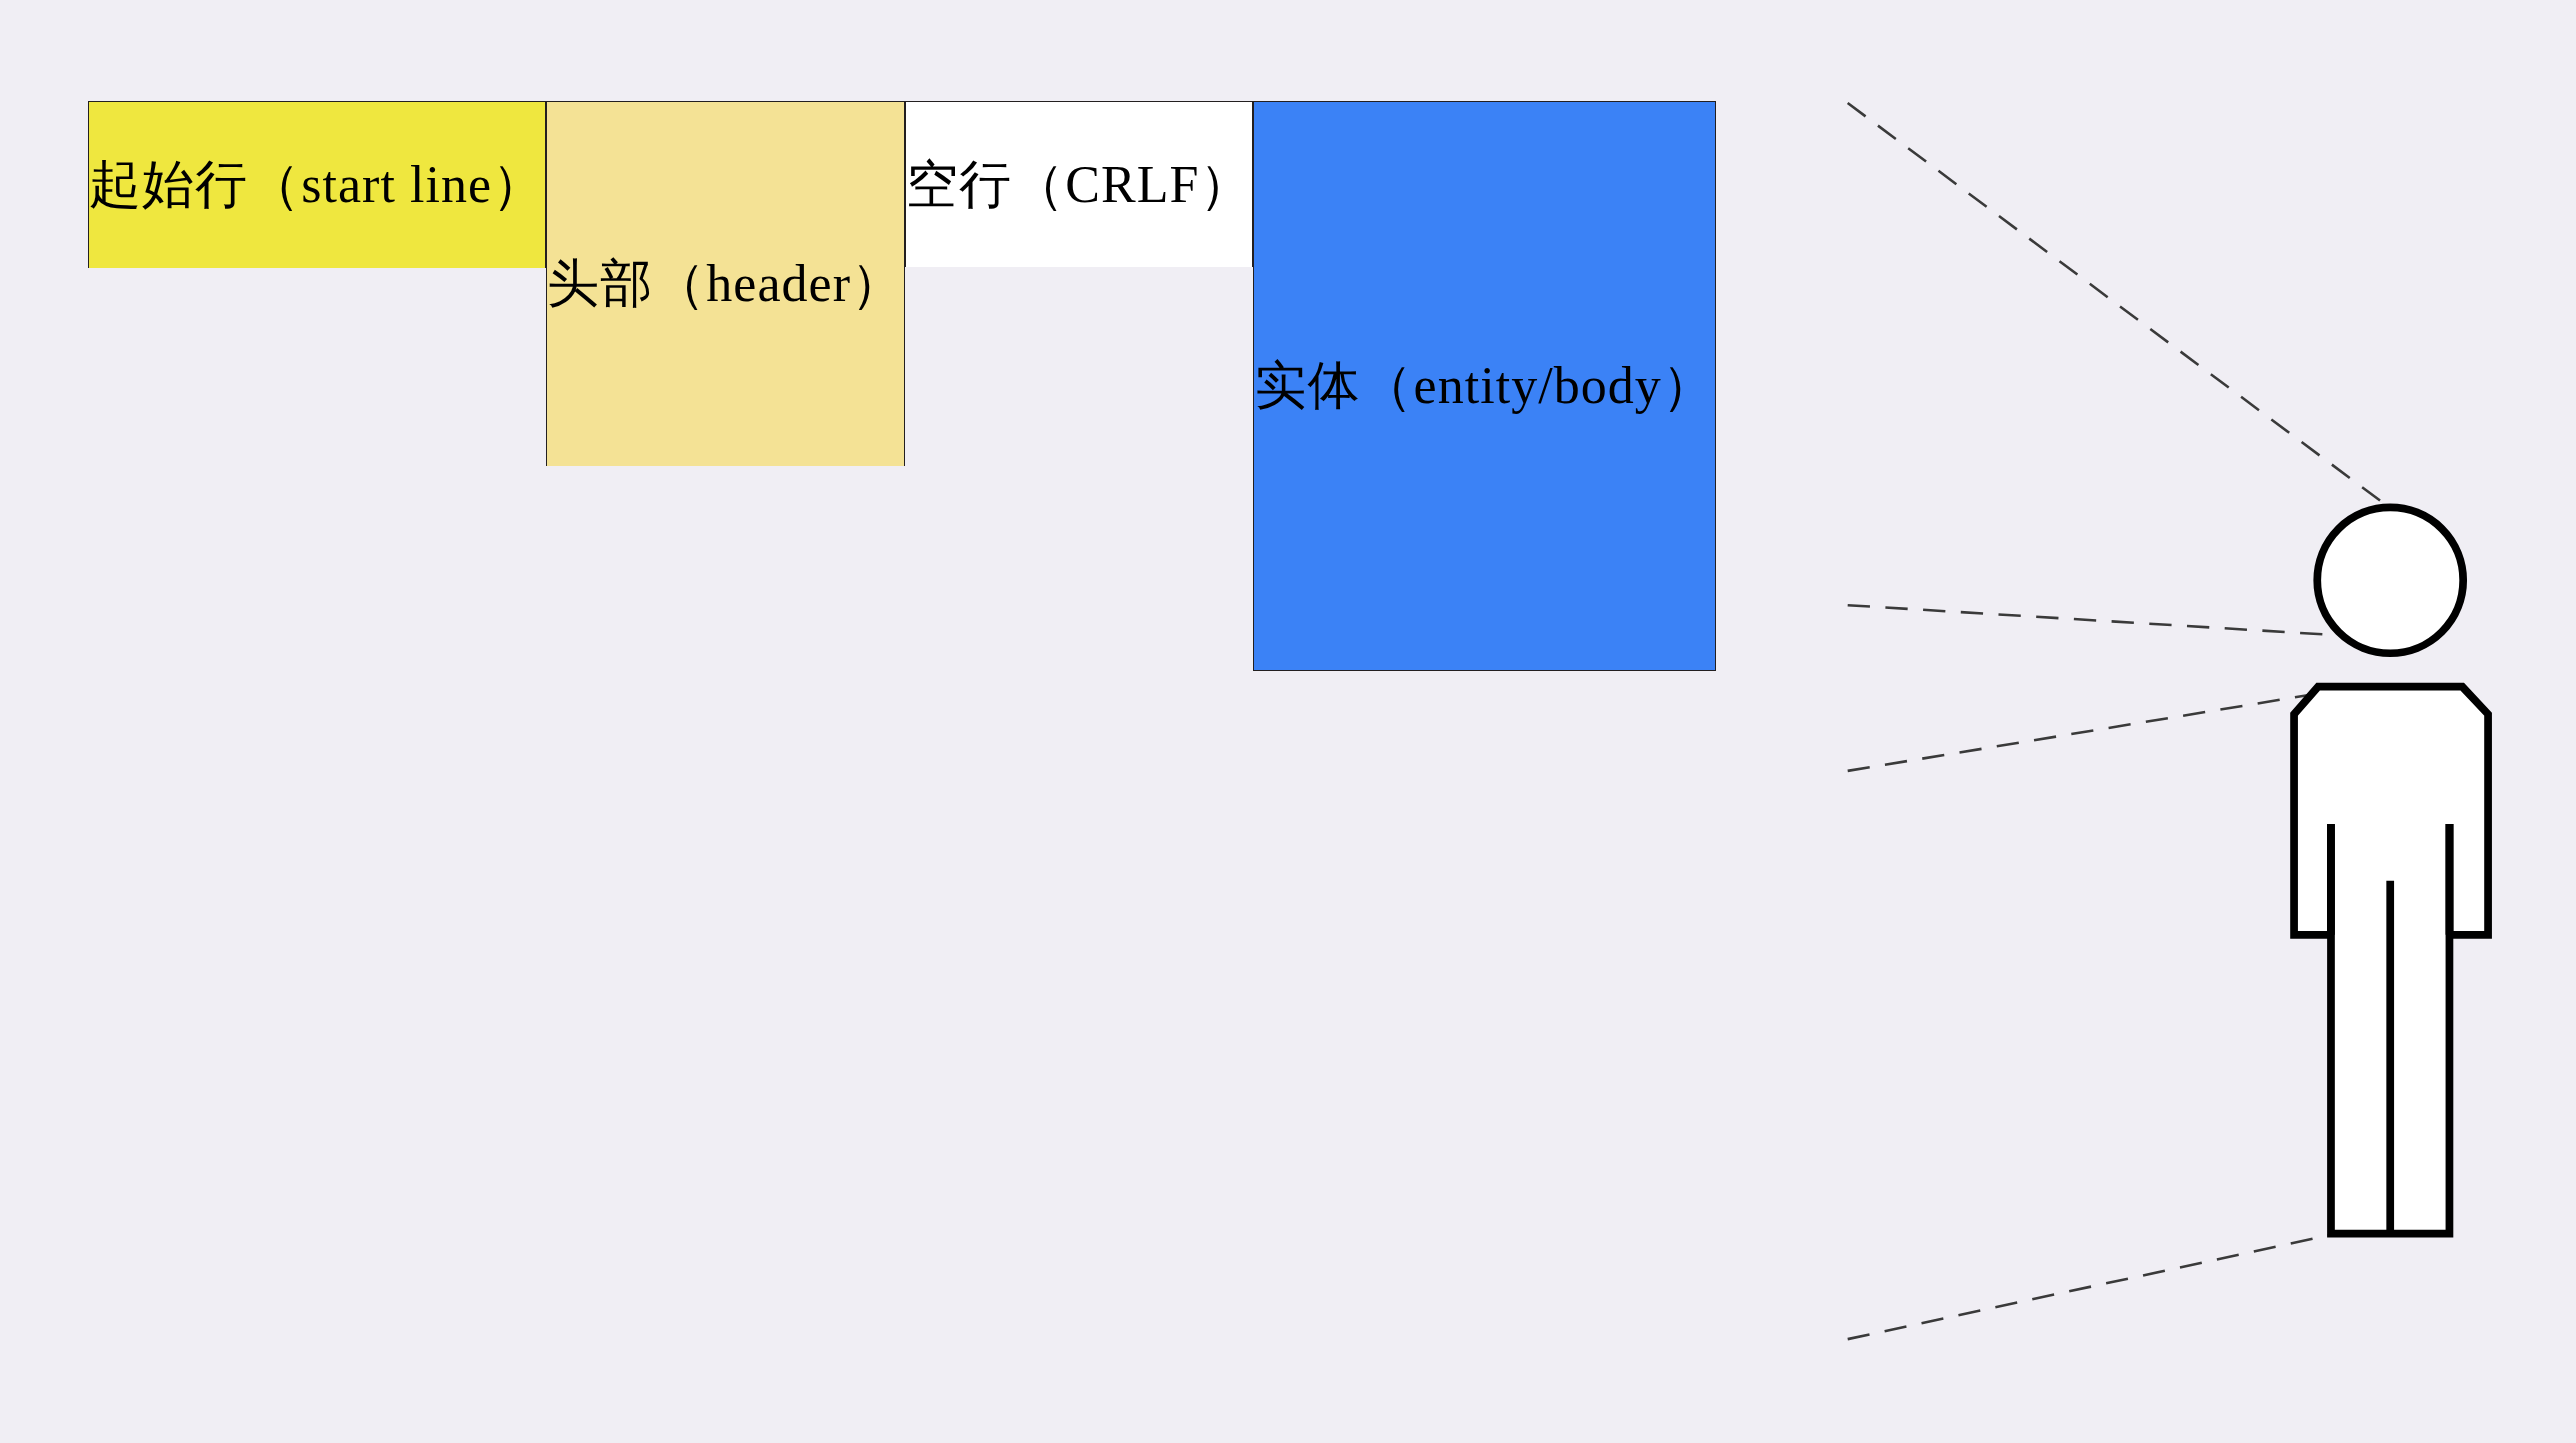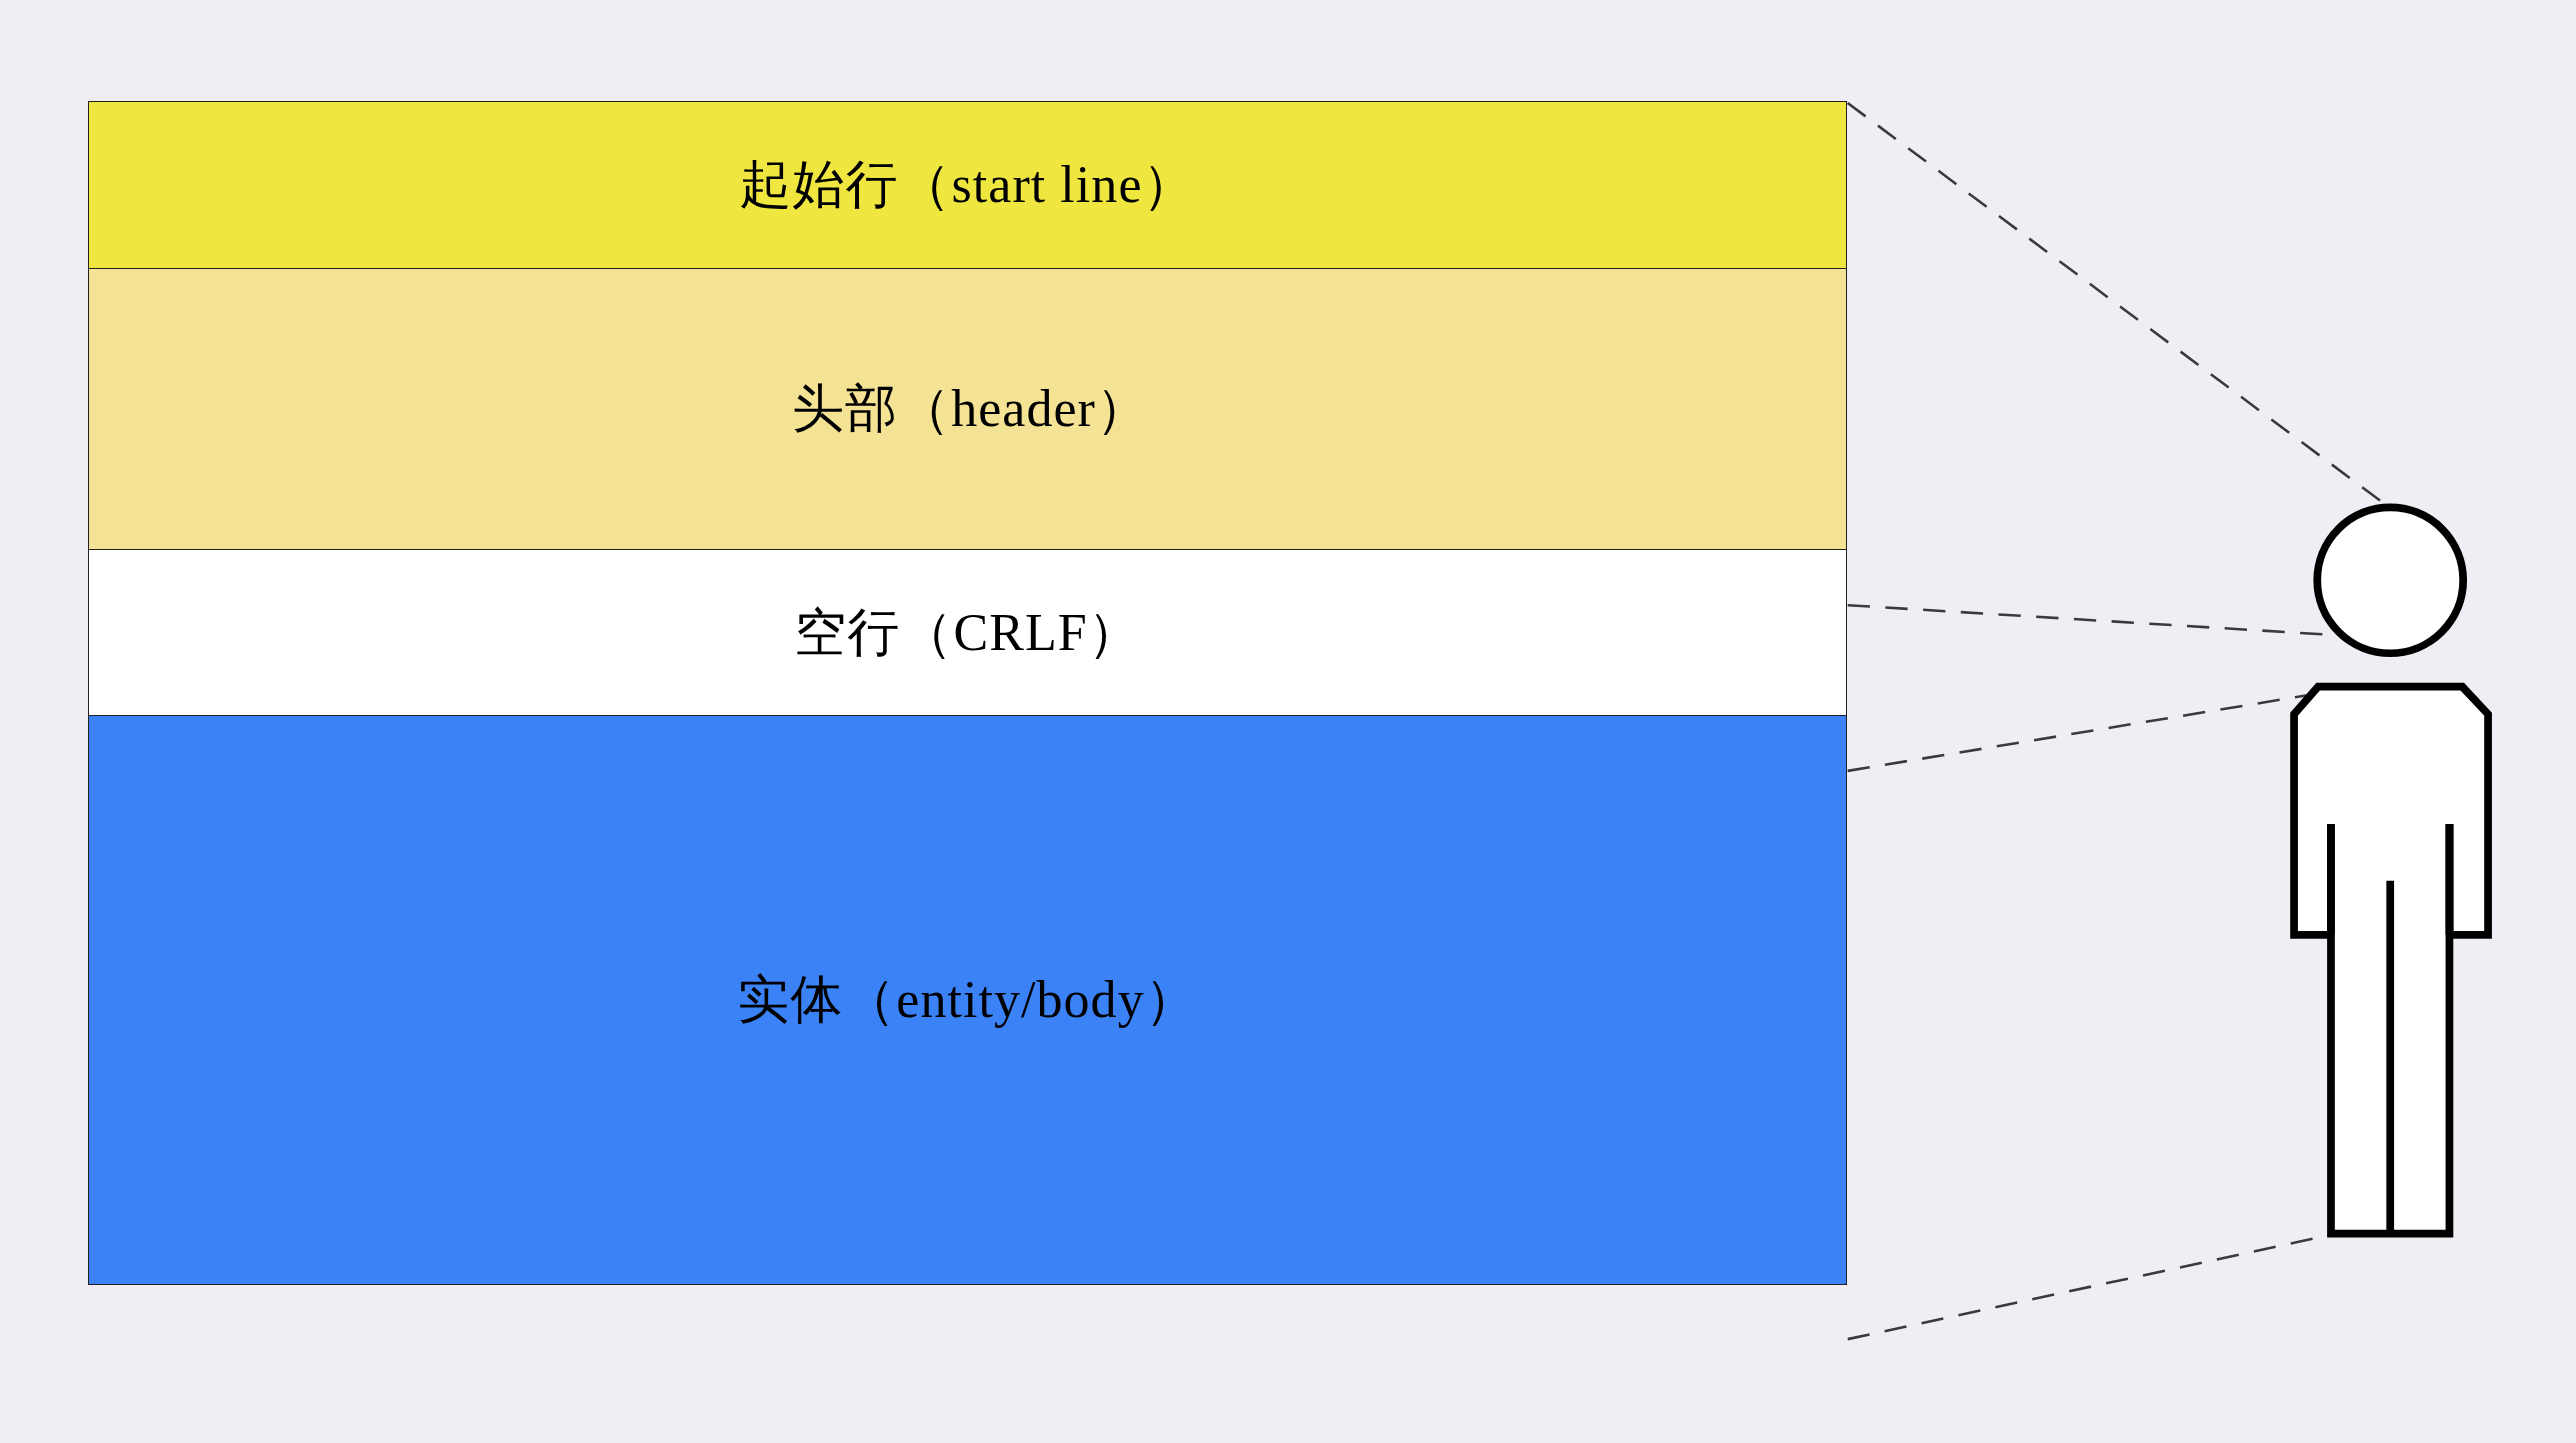--- a/index.html
+++ b/index.html
@@ -20,36 +20,36 @@
     background: #f0eef4;
   }
   .message-box {
     position: absolute;
     left: 88px;
     top: 101px;
     width: 1759px;
     height: 1240px;
     box-sizing: border-box;
     display: flex;
-    flex-direction: column;
+    flex-direction: row;
   }
   .band {
     box-sizing: border-box;
     border: 1.7px solid #231f20;
     border-bottom-width: 0;
     display: flex;
     align-items: center;
     justify-content: center;
     position: relative;
   }
   .band:last-child {
     border-bottom-width: 1.7px;
   }
   .band-start  { height: 167px;  background: #efe73f; }
-  .band-header { height: 281px;  background: #f4e295; padding-left: 6px; }
+  .band-header { height: 365px;  background: #f4e295; }
   .band-crlf   { height: 166px;  background: #ffffff; }
   .band-body   { height: 570px;  background: #3b82f6; }
 
   .band-label {
     font-size: 52px;
     color: #000000;
     letter-spacing: 0.02em;
     line-height: 1.1;
     white-space: nowrap;
     text-align: center;

